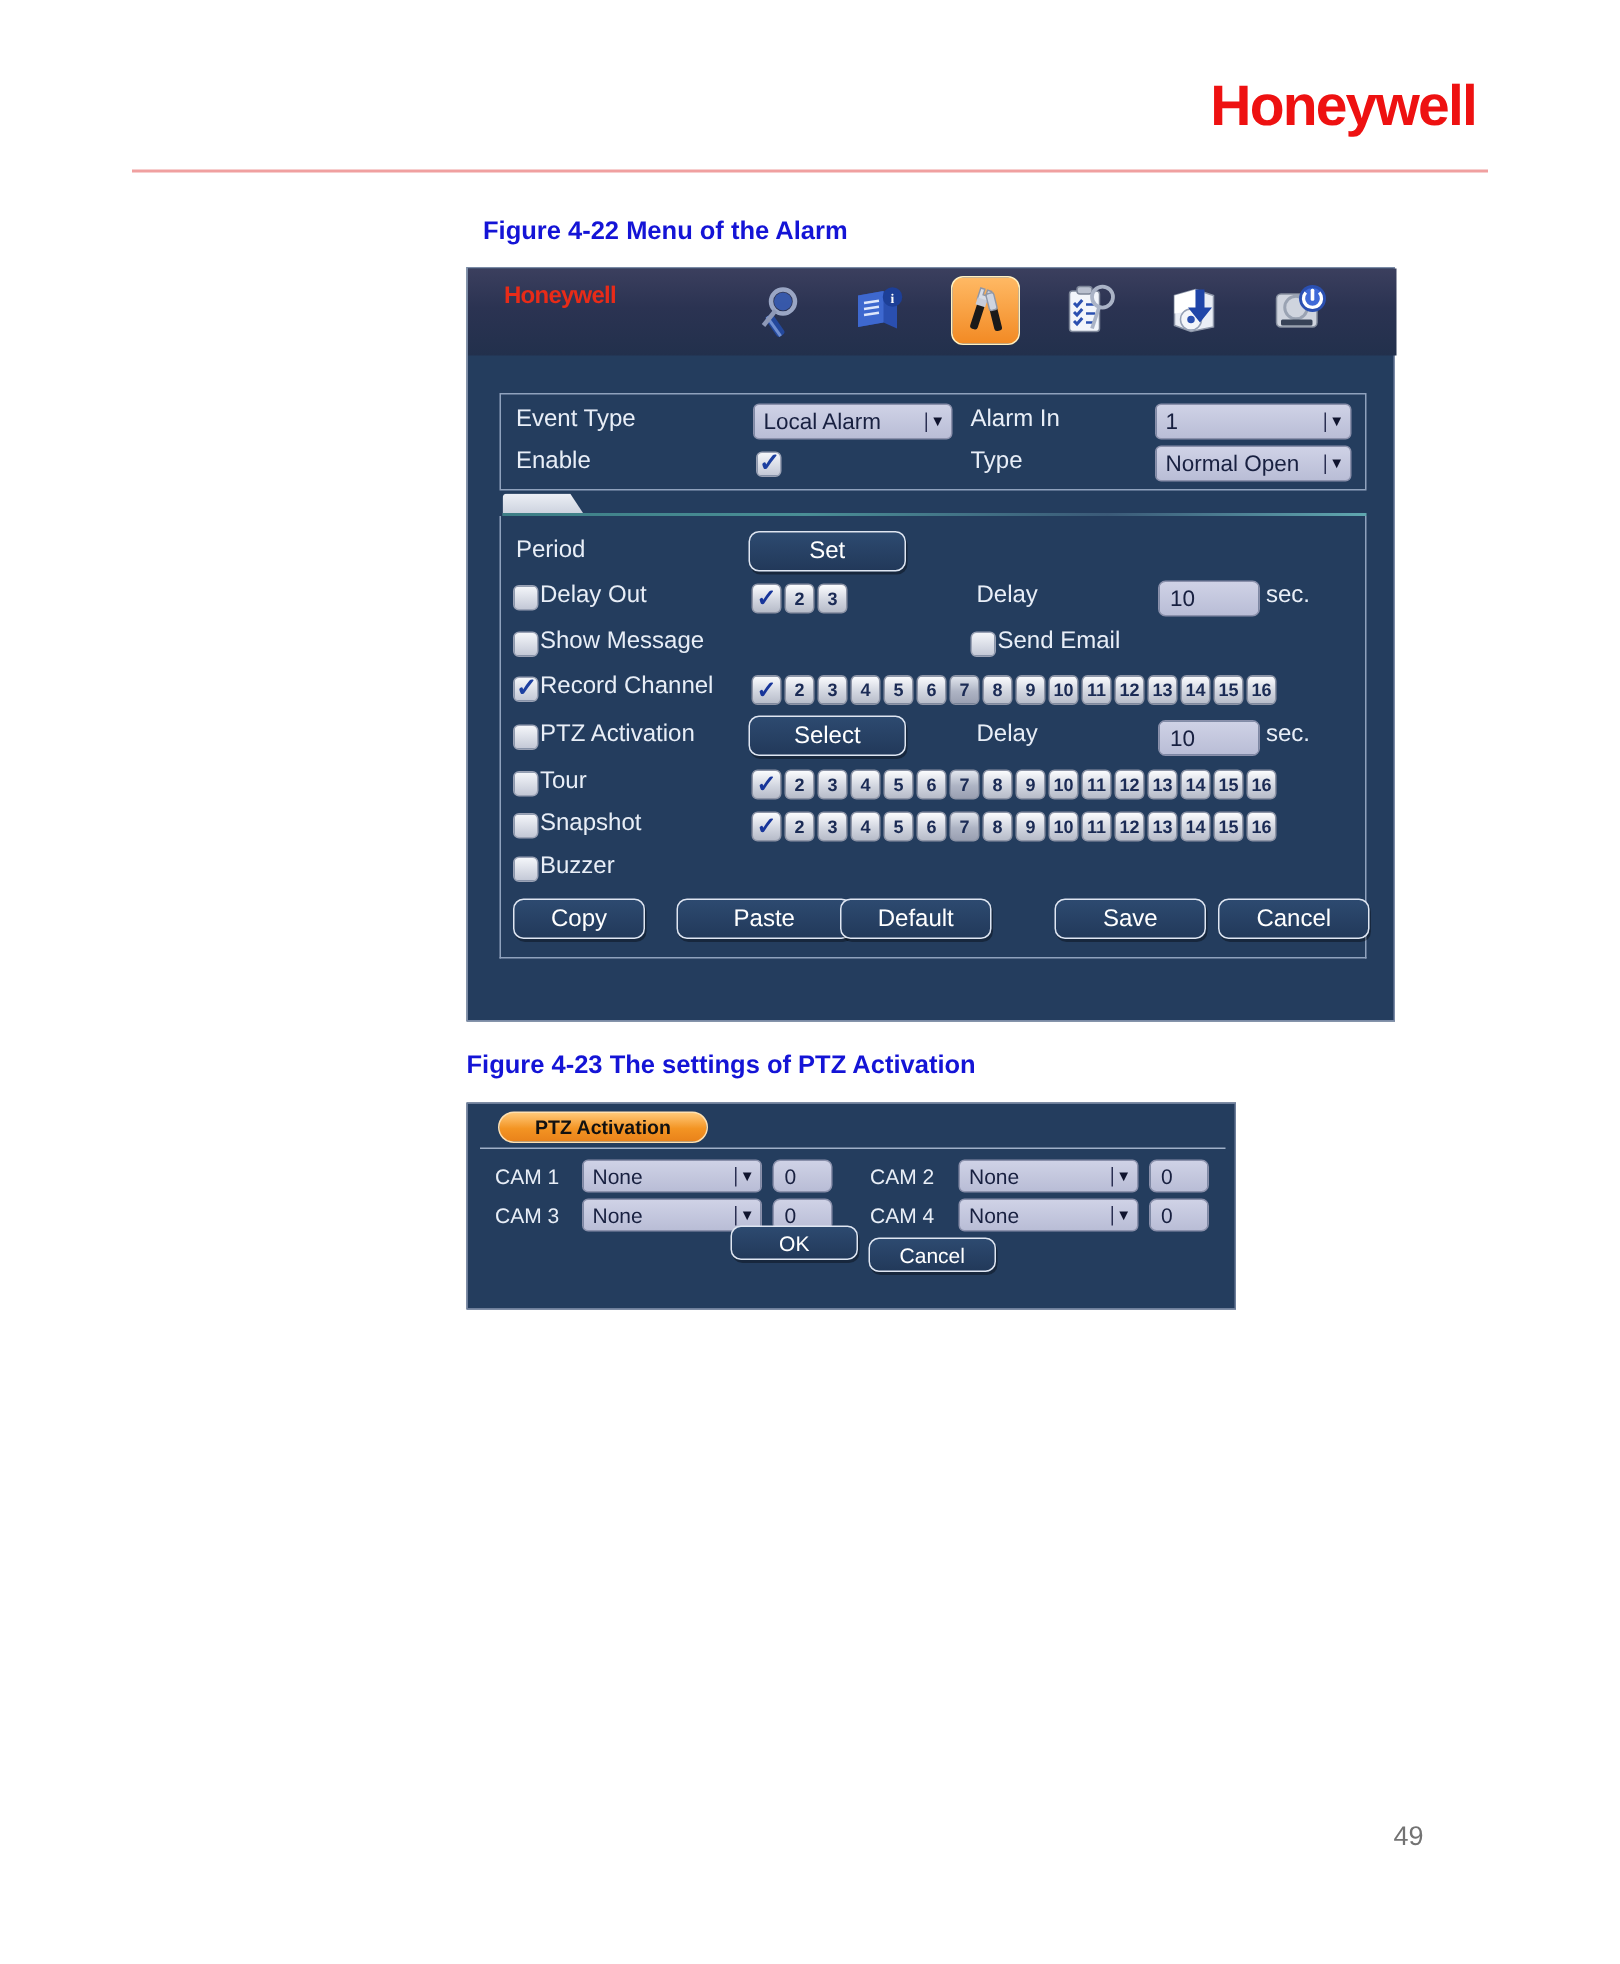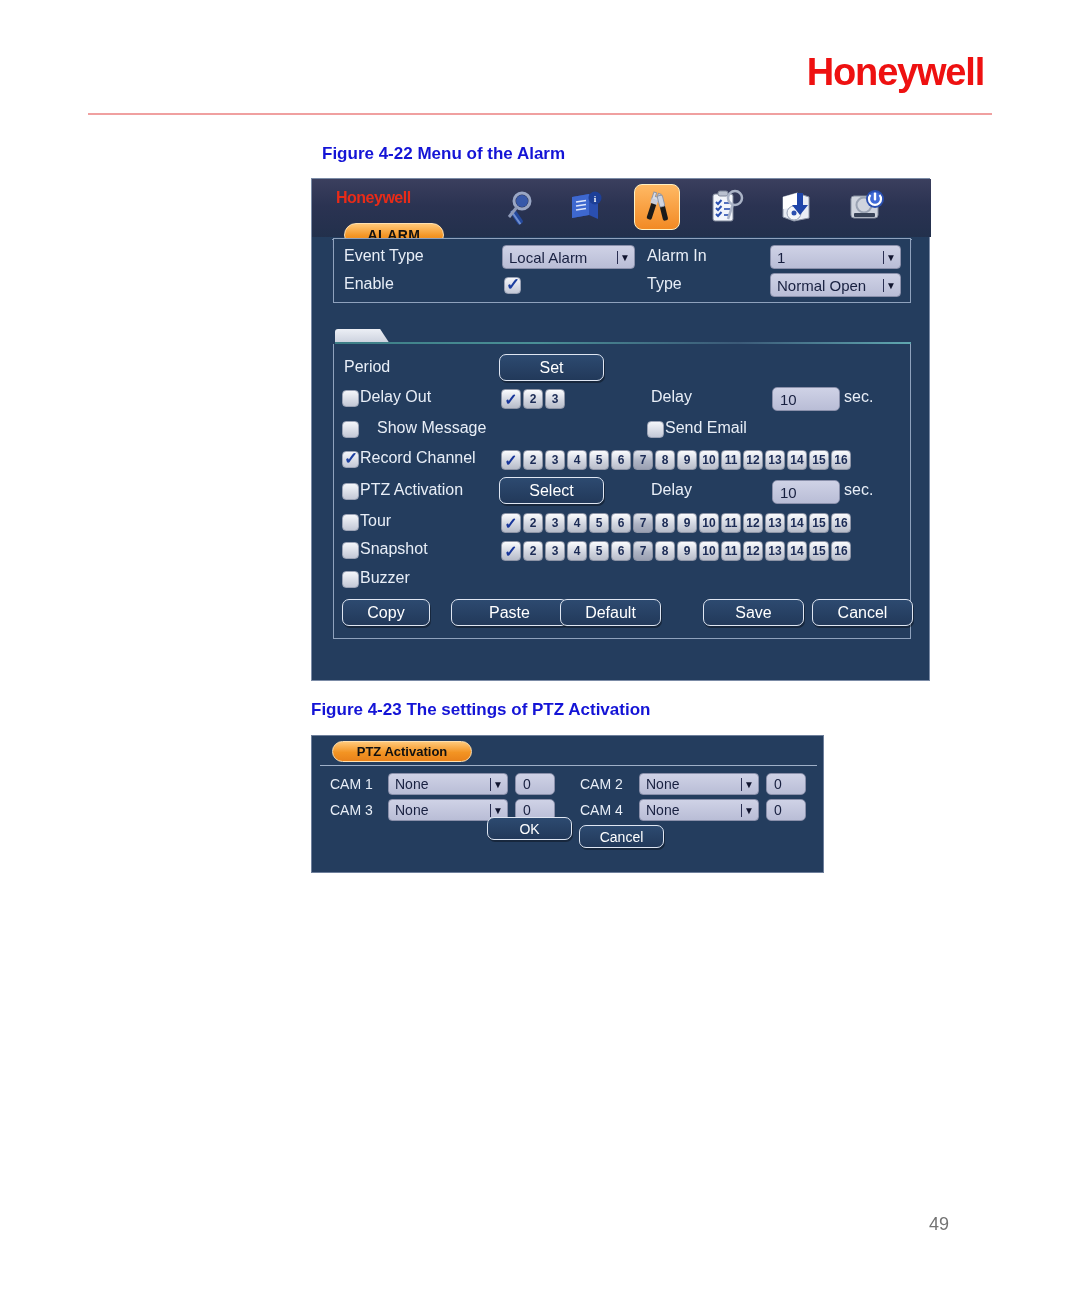--- a/index.html
+++ b/index.html
@@ -74,21 +74,21 @@
     display:flex; align-items:center; justify-content:center;
     letter-spacing:0.5px;
   }
   #alarm-tab-bar {
     position:absolute; left:20px; top:16px; width:580px; height:9px;
     background:#2b4164; border-top:1px solid #8fa2bd;
   }
 
   
   #top-panel {
-    position:absolute; left:21px; top:59px; width:578px; height:65px;
+    position:absolute; left:21px; top:83px; width:578px; height:65px;
     border:1px solid #8fa2bd; background:#243d5e;padding-left:16px;
   }
   
   #subtab-stub {
     position:absolute; left:23px; top:150px; width:55px; height:15px;
     background:linear-gradient(180deg,#eceff5 0%, #c9cfdc 100%);
     border-radius:3px 0 0 0;
     clip-path:polygon(0 0, 82% 0, 100% 100%, 0 100%);
   }
   #subtab-divider {
@@ -280,24 +280,20 @@
           <rect x="7" y="26" width="21" height="4" rx="1" fill="#374257"></rect>
           <circle cx="28" cy="12" r="9" fill="#2a4fb0"></circle>
           <circle cx="28" cy="12" r="7" fill="#3f6ad8"></circle>
           <rect x="26.8" y="5.5" width="2.4" height="8" rx="1" fill="#fff"></rect>
           <path d="M23.5 8 a6 6 0 1 0 9 0" fill="none" stroke="#fff" stroke-width="2.2"></path>
         </svg>
       </span>
     </div>
   </div>
 
-  <div id="alarm-tab-row">
-    <div id="alarm-tab-bar"></div>
-    <div id="alarm-tab">ALARM</div>
-  </div>
 
   <div id="top-panel">
     <div class="dvr-label" style="left:10px; top:8px;">Event Type</div>
     <div class="dvr-select" style="left:168px; top:6px; width:133px;">
       <span>Local Alarm</span>
       <span class="caret"><span class="bar"></span>▼</span>
     </div>
     <div class="dvr-label" style="left:313px; top:8px;">Alarm In</div>
     <div class="dvr-select" style="left:436px; top:6px; width:131px;">
       <span>1</span>
@@ -326,21 +322,21 @@
     <div class="chan-row" id="alarm-out-chans" style="left:167px; top:45px;">
         <span class="chan checked">✓</span>
         <span class="chan">2</span>
         <span class="chan">3</span>
       </div>
     <div class="dvr-label" style="left:317px; top:44px;">Delay</div>
     <div class="dvr-input" style="left:438px; top:43px; width:68px;">10</div>
     <div class="dvr-label" style="left:510px; top:44px;">sec.</div>
 
     <div class="dvr-check" style="left:8px; top:77px;"></div>
-    <div class="dvr-label" style="left:43px; top:75px;">Show Message</div>
+    <div class="dvr-label" style="left:26px; top:75px;">Show Message</div>
     <div class="dvr-check" style="left:313px; top:77px;"></div>
     <div class="dvr-label" style="left:331px; top:75px;">Send Email</div>
 
     <div class="dvr-check checked" style="left:8px; top:107px;"></div>
     <div class="dvr-label" style="left:26px; top:105px;">Record Channel</div>
     <div class="chan-row" id="record-chans" style="left:167px; top:106px;">
         <span class="chan checked">✓</span>
         <span class="chan">2</span>
         <span class="chan">3</span>
         <span class="chan">4</span>

